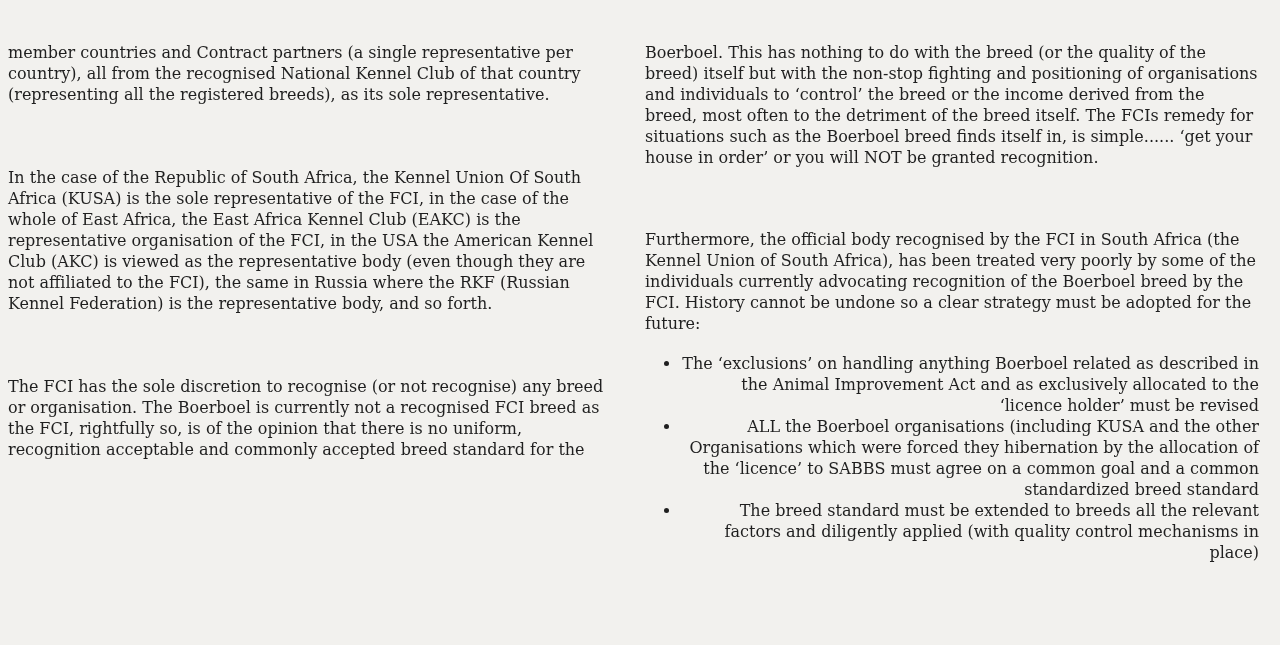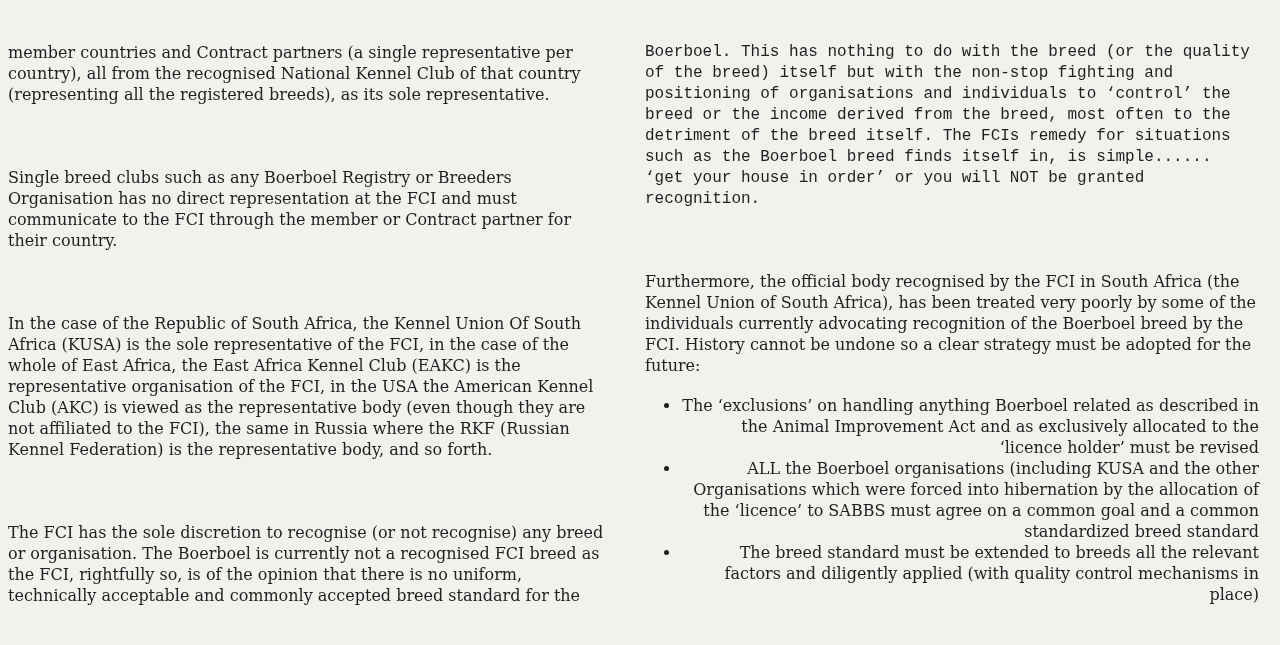--- a/index.html
+++ b/index.html
@@ -35,21 +35,20 @@
   }
   .para {
     margin: 0 0 62px 0;
     padding: 0;
   }
   .column-left .para:last-child {
     margin-bottom: 0;
   }
   .column-right .para-intro {
     margin-bottom: 61px;
-    font-family: Liberation Mono, monospace;
   }
   .column-right .para-lead {
     margin-bottom: 13px;
   }
   ul.bullet-list {
     margin: 19px 0 0 0;
     padding: 0 0 0 36px;
     list-style-type: disc;
   }
   ul.bullet-list li {
@@ -58,28 +57,27 @@
     text-align: right;
   }
 </style>
 </head>
 <body>
 
 <div class="page">
 
   <div class="column column-left">
     <p class="para">member countries and Contract partners (a single representative per country), all from the recognised National Kennel Club of that country (representing all the registered breeds), as its sole representative.</p>
-    <p class="para">Single breed clubs such as any Boerboel Registry or Breeders Organisation has no direct representation at the FCI and must communicate to the FCI through the member or Contract partner for their country.</p>
     <p class="para">In the case of the Republic of South Africa, the Kennel Union Of South Africa (KUSA) is the sole representative of the FCI, in the case of the whole of East Africa, the East Africa Kennel Club (EAKC) is the representative organisation of the FCI, in the USA the American Kennel Club (AKC) is viewed as the representative body (even though they are not affiliated to the FCI), the same in Russia where the RKF (Russian Kennel Federation) is the representative body, and so forth.</p>
-    <p class="para">The FCI has the sole discretion to recognise (or not recognise) any breed or organisation. The Boerboel is currently not a recognised FCI breed as the FCI, rightfully so, is of the opinion that there is no uniform, technically acceptable and commonly accepted breed standard for the</p>
+    <p class="para">The FCI has the sole discretion to recognise (or not recognise) any breed or organisation. The Boerboel is currently not a recognised FCI breed as the FCI, rightfully so, is of the opinion that there is no uniform, recognition acceptable and commonly accepted breed standard for the</p>
   </div>
 
   <div class="column column-right">
     <p class="para para-intro">Boerboel. This has nothing to do with the breed (or the quality of the breed) itself but with the non-stop fighting and positioning of organisations and individuals to ‘control’ the breed or the income derived from the breed, most often to the detriment of the breed itself. The FCIs remedy for situations such as the Boerboel breed finds itself in, is simple...... ‘get your house in order’ or you will NOT be granted recognition.</p>
     <p class="para para-lead">Furthermore, the official body recognised by the FCI in South Africa (the Kennel Union of South Africa), has been treated very poorly by some of the individuals currently advocating recognition of the Boerboel breed by the FCI. History cannot be undone so a clear strategy must be adopted for the future:</p>
     <ul class="bullet-list">
       <li>The ‘exclusions’ on handling anything Boerboel related as described in the Animal Improvement Act and as exclusively allocated to the ‘licence holder’ must be revised</li>
-      <li>ALL the Boerboel organisations (including KUSA and the other Organisations which were forced into hibernation by the allocation of the ‘licence’ to SABBS must agree on a common goal and a common standardized breed standard</li>
+      <li>ALL the Boerboel organisations (including KUSA and the other Organisations which were forced they hibernation by the allocation of the ‘licence’ to SABBS must agree on a common goal and a common standardized breed standard</li>
       <li>The breed standard must be extended to breeds all the relevant factors and diligently applied (with quality control mechanisms in place)</li>
     </ul>
   </div>
 
 </div>
 
 </body></html>

